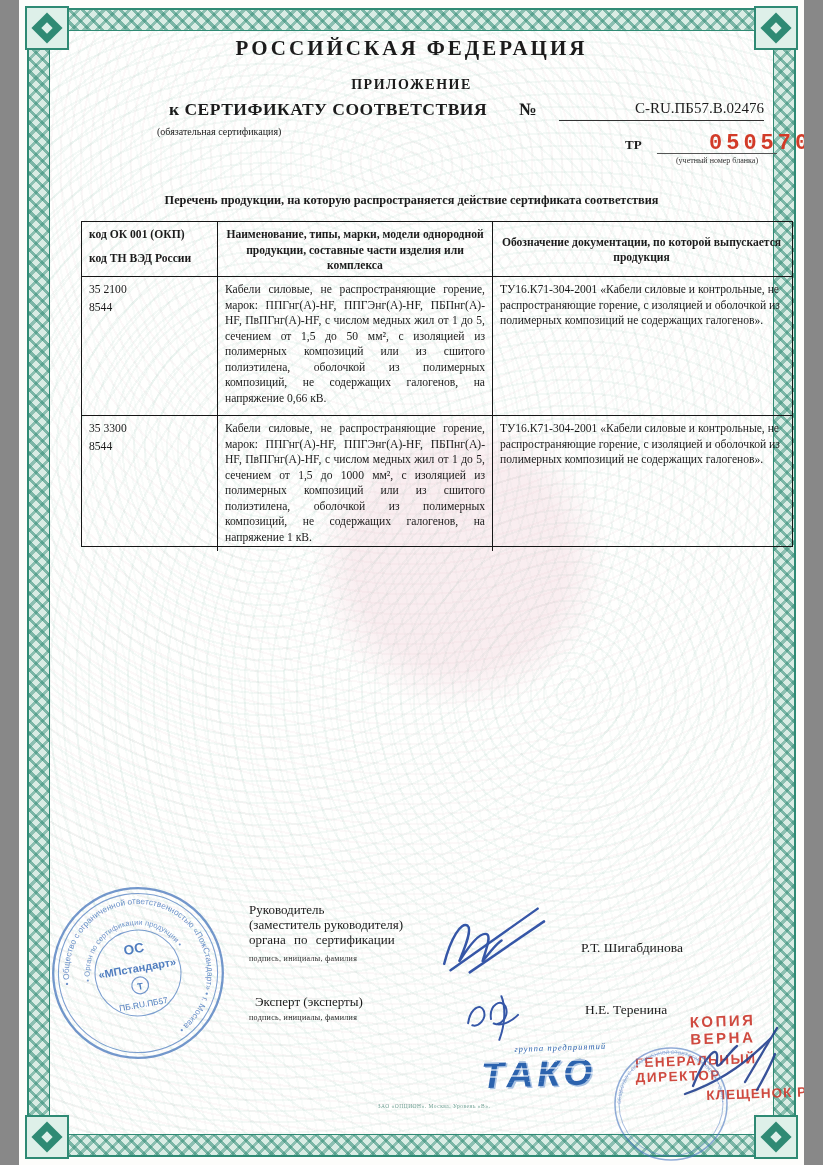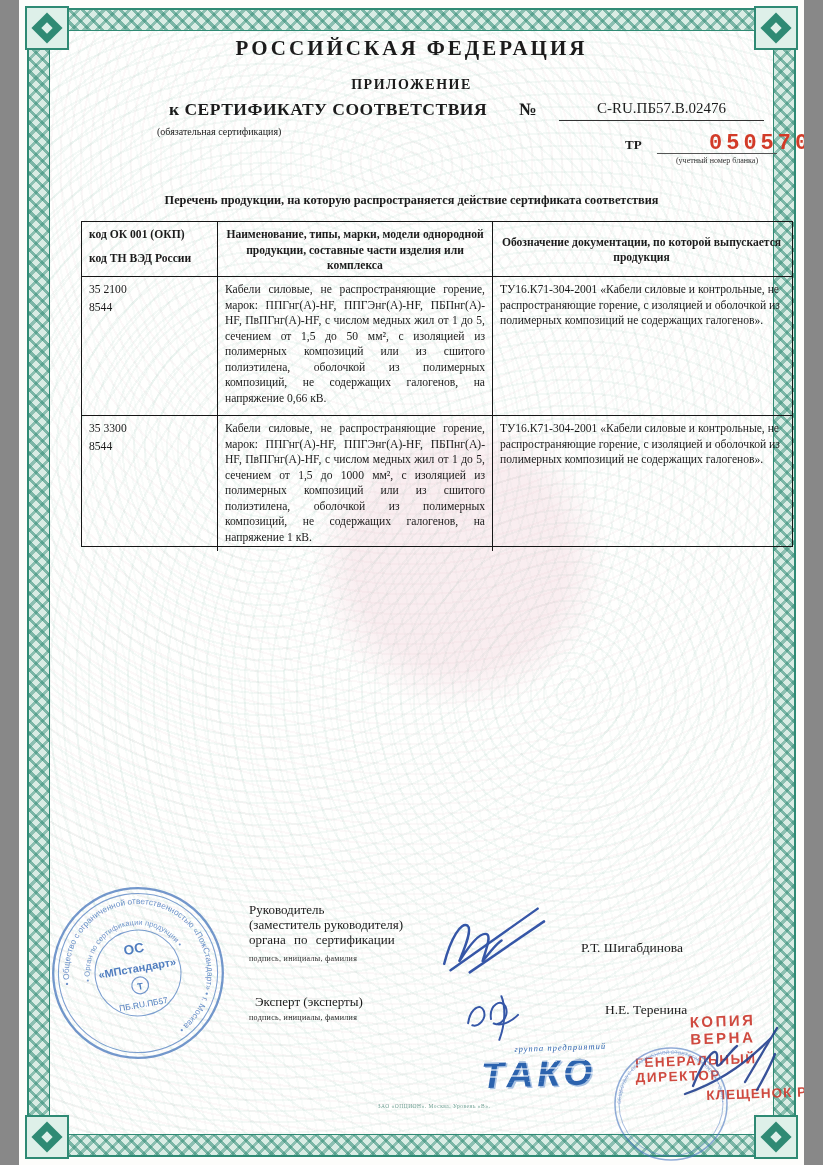--- a/index.html
+++ b/index.html
@@ -42,21 +42,21 @@
   }
   .c-tl{top:6px;left:6px}.c-tr{top:6px;right:6px}.c-bl{bottom:6px;left:6px}.c-br{bottom:6px;right:6px}
 
   
   .t-country{position:absolute;top:36px;left:40px;right:40px;text-align:center;
     font-size:21px;font-weight:bold;letter-spacing:3px;}
   .t-annex{position:absolute;top:77px;left:40px;right:40px;text-align:center;
     font-size:14px;font-weight:bold;letter-spacing:1.5px;}
   .cert-label{position:absolute;top:99px;left:150px;font-size:17.5px;font-weight:bold;letter-spacing:.5px;}
   .num-sign{position:absolute;top:99px;left:500px;font-size:17.5px;font-weight:bold;}
-  .cert-number{position:absolute;top:100px;left:540px;width:205px;text-align:center;
+  .cert-number{position:absolute;top:100px;left:540px;width:205px;text-align:right;
     font-size:15px;border-bottom:1px solid #333;padding-bottom:3px;}
   .mandatory{position:absolute;top:126px;left:138px;width:380px;text-align:left;font-size:10px;}
   .tr-label{position:absolute;top:137px;left:606px;font-size:13px;font-weight:bold;}
   .blank-number{position:absolute;top:131px;left:690px;font-size:22px;font-weight:bold;
     letter-spacing:4px;color:#d23b28;font-family:Liberation Mono, monospace;}
   .blank-underline{position:absolute;top:153px;left:638px;width:120px;height:1px;background:#555;}
   .blank-note{position:absolute;top:156px;left:630px;width:136px;text-align:center;font-size:8px;color:#333;}
   .annex1{position:absolute;top:176px;left:40px;right:40px;text-align:center;font-size:12px;font-weight:bold;}
   .list-title{position:absolute;top:193px;left:40px;right:40px;text-align:center;font-size:12.3px;font-weight:bold;}
 
@@ -75,21 +75,21 @@
   .codecell div{margin-bottom:2px;}
   .hd1 .l2{margin-top:8px;}
 
   
   .head-block{position:absolute;left:230px;top:902px;font-size:13px;line-height:15px;}
   .head-block .sp{word-spacing:5px;}
   .caption{font-size:8px;color:#2a2a2a;margin-top:4px;letter-spacing:.3px;}
   .head-name{position:absolute;left:562px;top:940px;font-size:13.5px;}
   .expert-label{position:absolute;left:236px;top:994px;font-size:13px;}
   .expert-caption{position:absolute;left:230px;top:1013px;font-size:8px;letter-spacing:.3px;}
-  .expert-name{position:absolute;left:566px;top:1002px;font-size:13.5px;margin-left:20px;}
+  .expert-name{position:absolute;left:566px;top:1002px;font-size:13.5px;}
   .sig{position:absolute;}
 
   
   .round-stamp{position:absolute;left:30px;top:884px;width:178px;height:178px;transform:rotate(-10deg);opacity:.88;}
   .copy-stamp{position:absolute;left:604px;top:1012px;width:218px;transform:rotate(-2deg);
     color:#cc3b30;font-family:"Liberation Sans", sans-serif;font-weight:bold;opacity:.92;}
   .copy-l1{margin-left:68px;font-size:15px;letter-spacing:2.5px;word-spacing:14px;}
   .copy-l2{margin-left:12px;margin-top:6px;font-size:13.5px;letter-spacing:1.5px;}
   .copy-l3{margin-left:82px;margin-top:5px;font-size:13.5px;letter-spacing:1px;}
   .taco{position:absolute;left:462px;top:1042px;width:180px;transform:rotate(-2deg);color:#2c63ae;}

